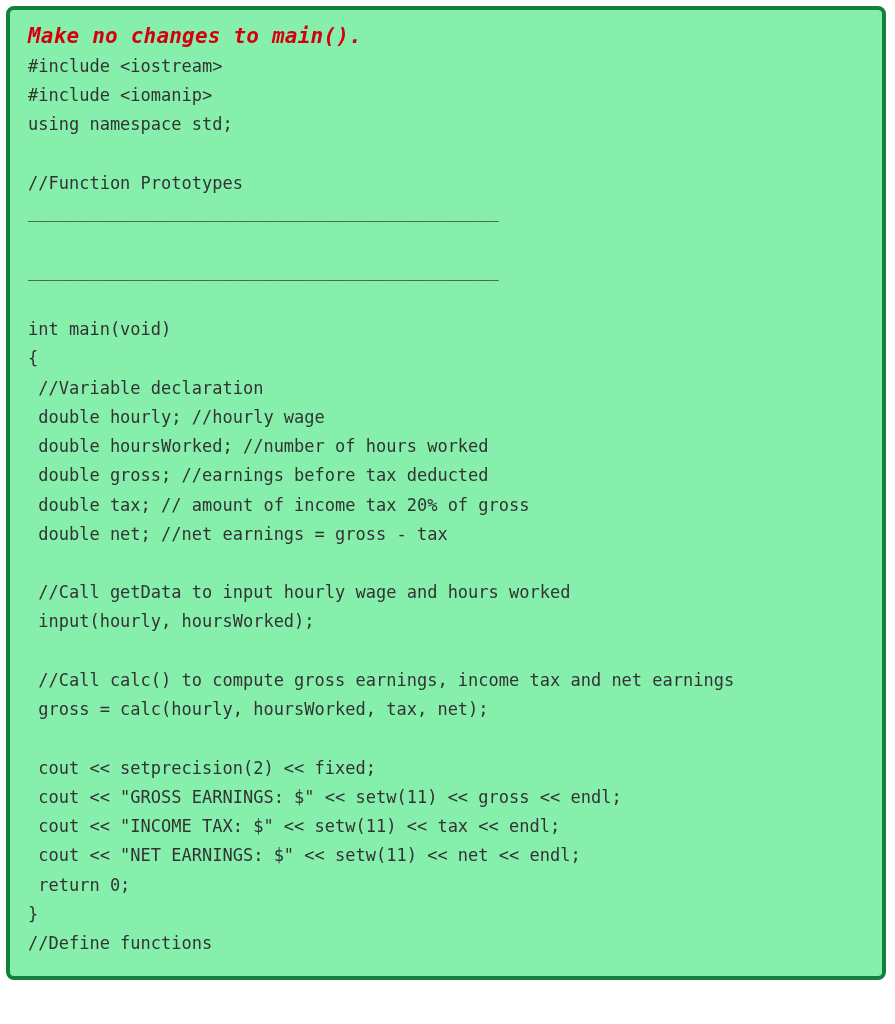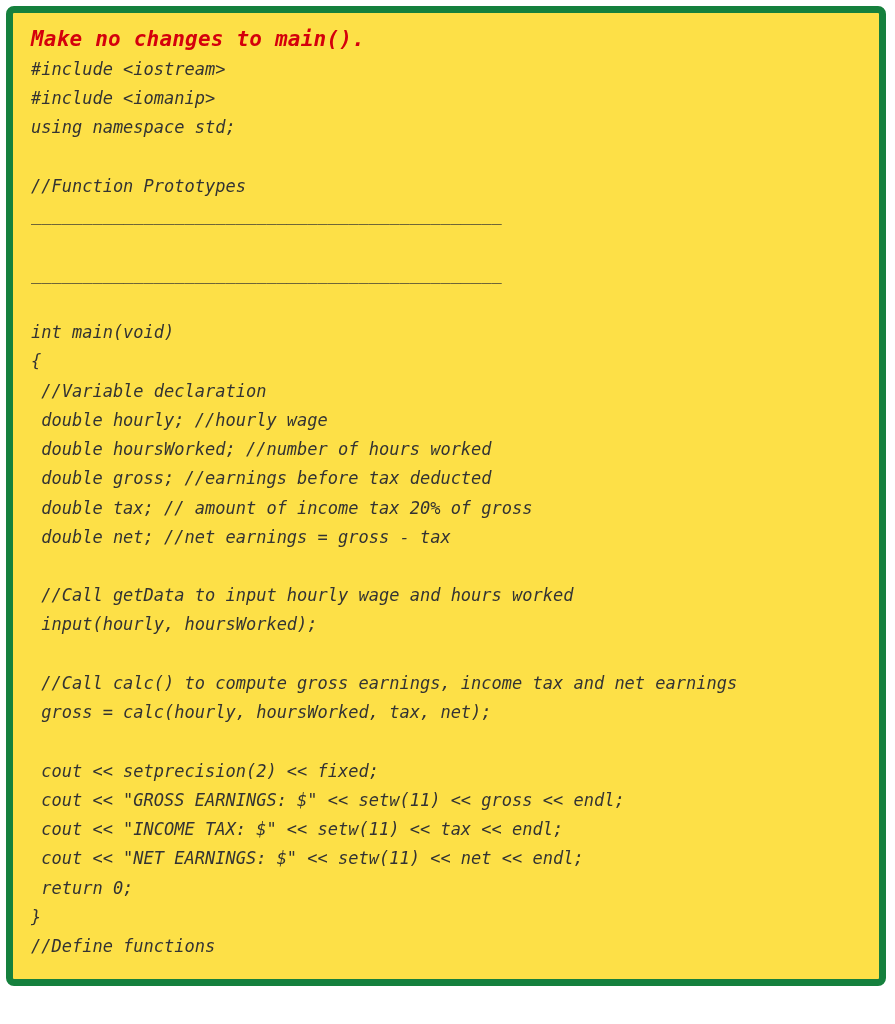--- a/index.html
+++ b/index.html
@@ -3,44 +3,43 @@
 <meta charset="utf-8">
 <style>
   body {
     margin: 0;
     padding: 0;
     background: #ffffff;
     font-family: -apple-system, BlinkMacSystemFont, "Segoe UI", Roboto, sans-serif;
   }
   .code-box {
     margin: 6px 6px 6px 6px;
-    border: 7px solid #15803d;
+    border: 4px solid #15803d;
     border-radius: 8px;
-    background: #fde047;
+    background: #86efac;
     padding: 14px 18px 18px 18px;
     box-sizing: border-box;
     width: 880px;
   }
   .warn {
     font-family: "Menlo", "Consolas", "DejaVu Sans Mono", monospace;
     font-weight: bold;
     font-style: italic;
     color: #d4000c;
     font-size: 21px;
     letter-spacing: 0.2px;
     margin-bottom: 4px;
   }
   pre.code {
     font-family: "Menlo", "Consolas", "DejaVu Sans Mono", monospace;
     font-size: 17px;
     line-height: 1.72;
     color: #333333;
     margin: 0;
     white-space: pre;
-    font-style: italic;
   }
 </style>
 </head>
 <body>
 
 <div class="code-box">
   <div class="warn">Make no changes to main().</div>
   <pre class="code">#include &lt;iostream&gt;
 #include &lt;iomanip&gt;
 using namespace std;

